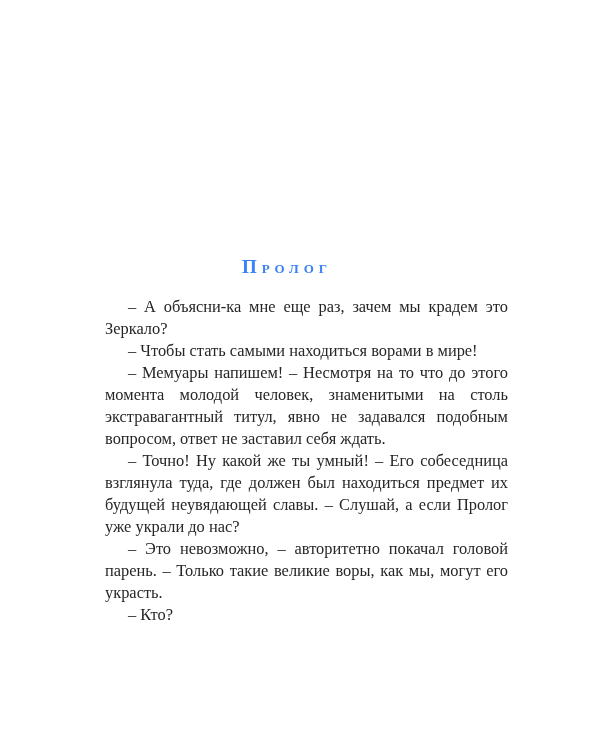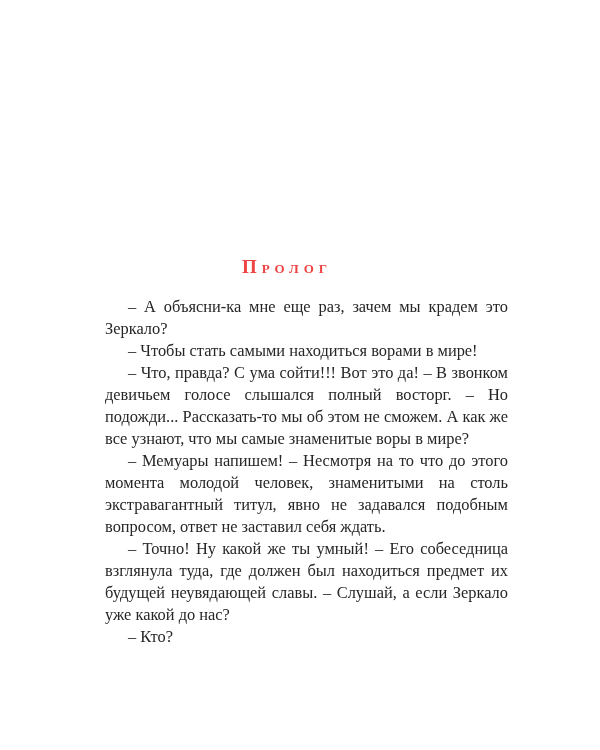--- a/index.html
+++ b/index.html
@@ -3,35 +3,35 @@
 <meta charset="utf-8">
 <style>
   html, body { margin: 0; padding: 0; }
   body {
     width: 600px; height: 750px; background: #ffffff; overflow: hidden;
     font-family: "Liberation Serif", "DejaVu Serif", serif; color: #222222;
   }
   .page { position: relative; width: 600px; height: 750px; }
   .heading {
     position: absolute; top: 256px; left: 0; width: 574px; text-align: center;
-    font-size: 19px; font-weight: bold; letter-spacing: 5px; color: #ef4444;
+    font-size: 19px; font-weight: bold; letter-spacing: 5px; color: #3b82f6;
     font-variant: small-caps;
   }
   .body-text {
     position: absolute; top: 296px; left: 105px; width: 403px;
     font-size: 16.4px; line-height: 22px; color: #262626;
   }
   .para { margin: 0; text-align: justify; text-indent: 23px; text-align-last: left; }
 </style>
 </head>
 <body>
 
 <div class="page">
   <div class="heading">Пролог</div>
   <div class="body-text">
     <p class="para">– А объясни-ка мне еще раз, зачем мы крадем это Зеркало?</p>
     <p class="para">– Чтобы стать самыми находиться ворами в мире!</p>
-    <p class="para">– Что, правда? С ума сойти!!! Вот это да! – В звонком девичьем голосе слышался полный восторг. – Но подожди... Рассказать-то мы об этом не сможем. А как же все узнают, что мы самые знаменитые воры в мире?</p>
     <p class="para">– Мемуары напишем! – Несмотря на то что до этого момента молодой человек, знаменитыми на столь экстравагантный титул, явно не задавался подобным вопросом, ответ не заставил себя ждать.</p>
-    <p class="para">– Точно! Ну какой же ты умный! – Его собеседница взглянула туда, где должен был находиться предмет их будущей неувядающей славы. – Слушай, а если Зеркало уже какой до нас?</p>
+    <p class="para">– Точно! Ну какой же ты умный! – Его собеседница взглянула туда, где должен был находиться предмет их будущей неувядающей славы. – Слушай, а если Пролог уже украли до нас?</p>
+    <p class="para">– Это невозможно, – авторитетно покачал головой парень. – Только такие великие воры, как мы, могут его украсть.</p>
     <p class="para">– Кто?</p>
   </div>
 </div>
 
 </body></html>

